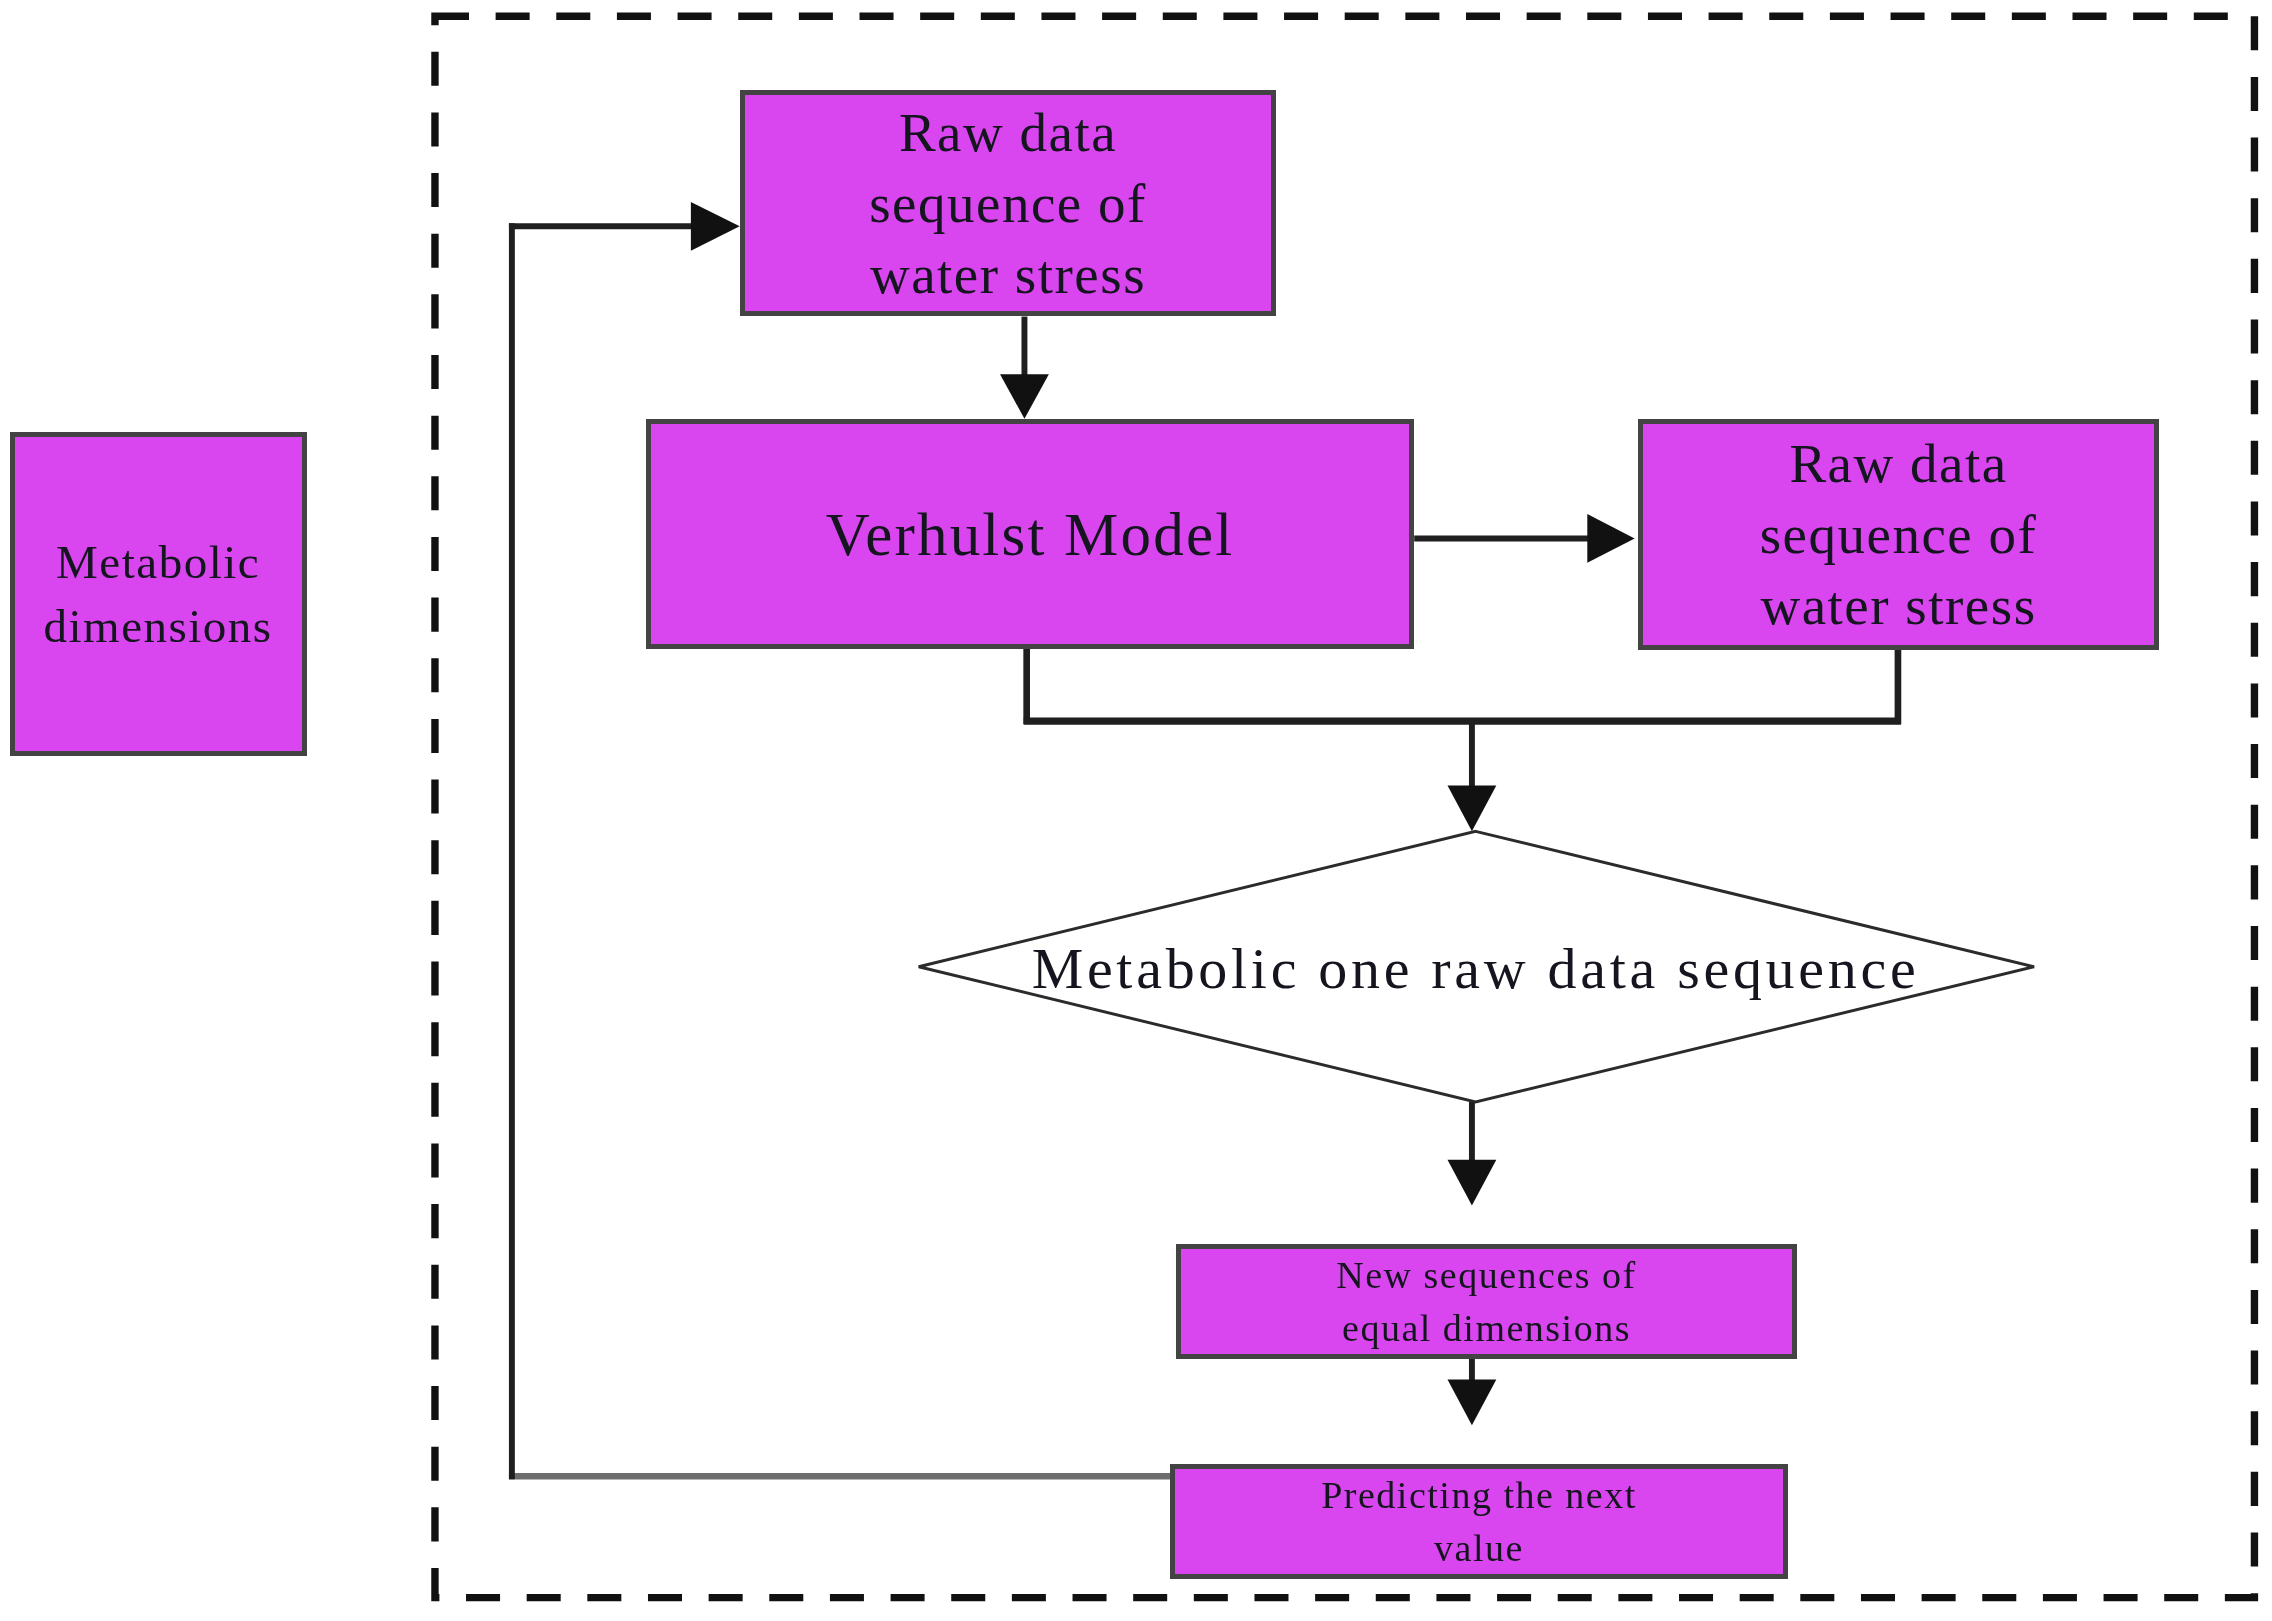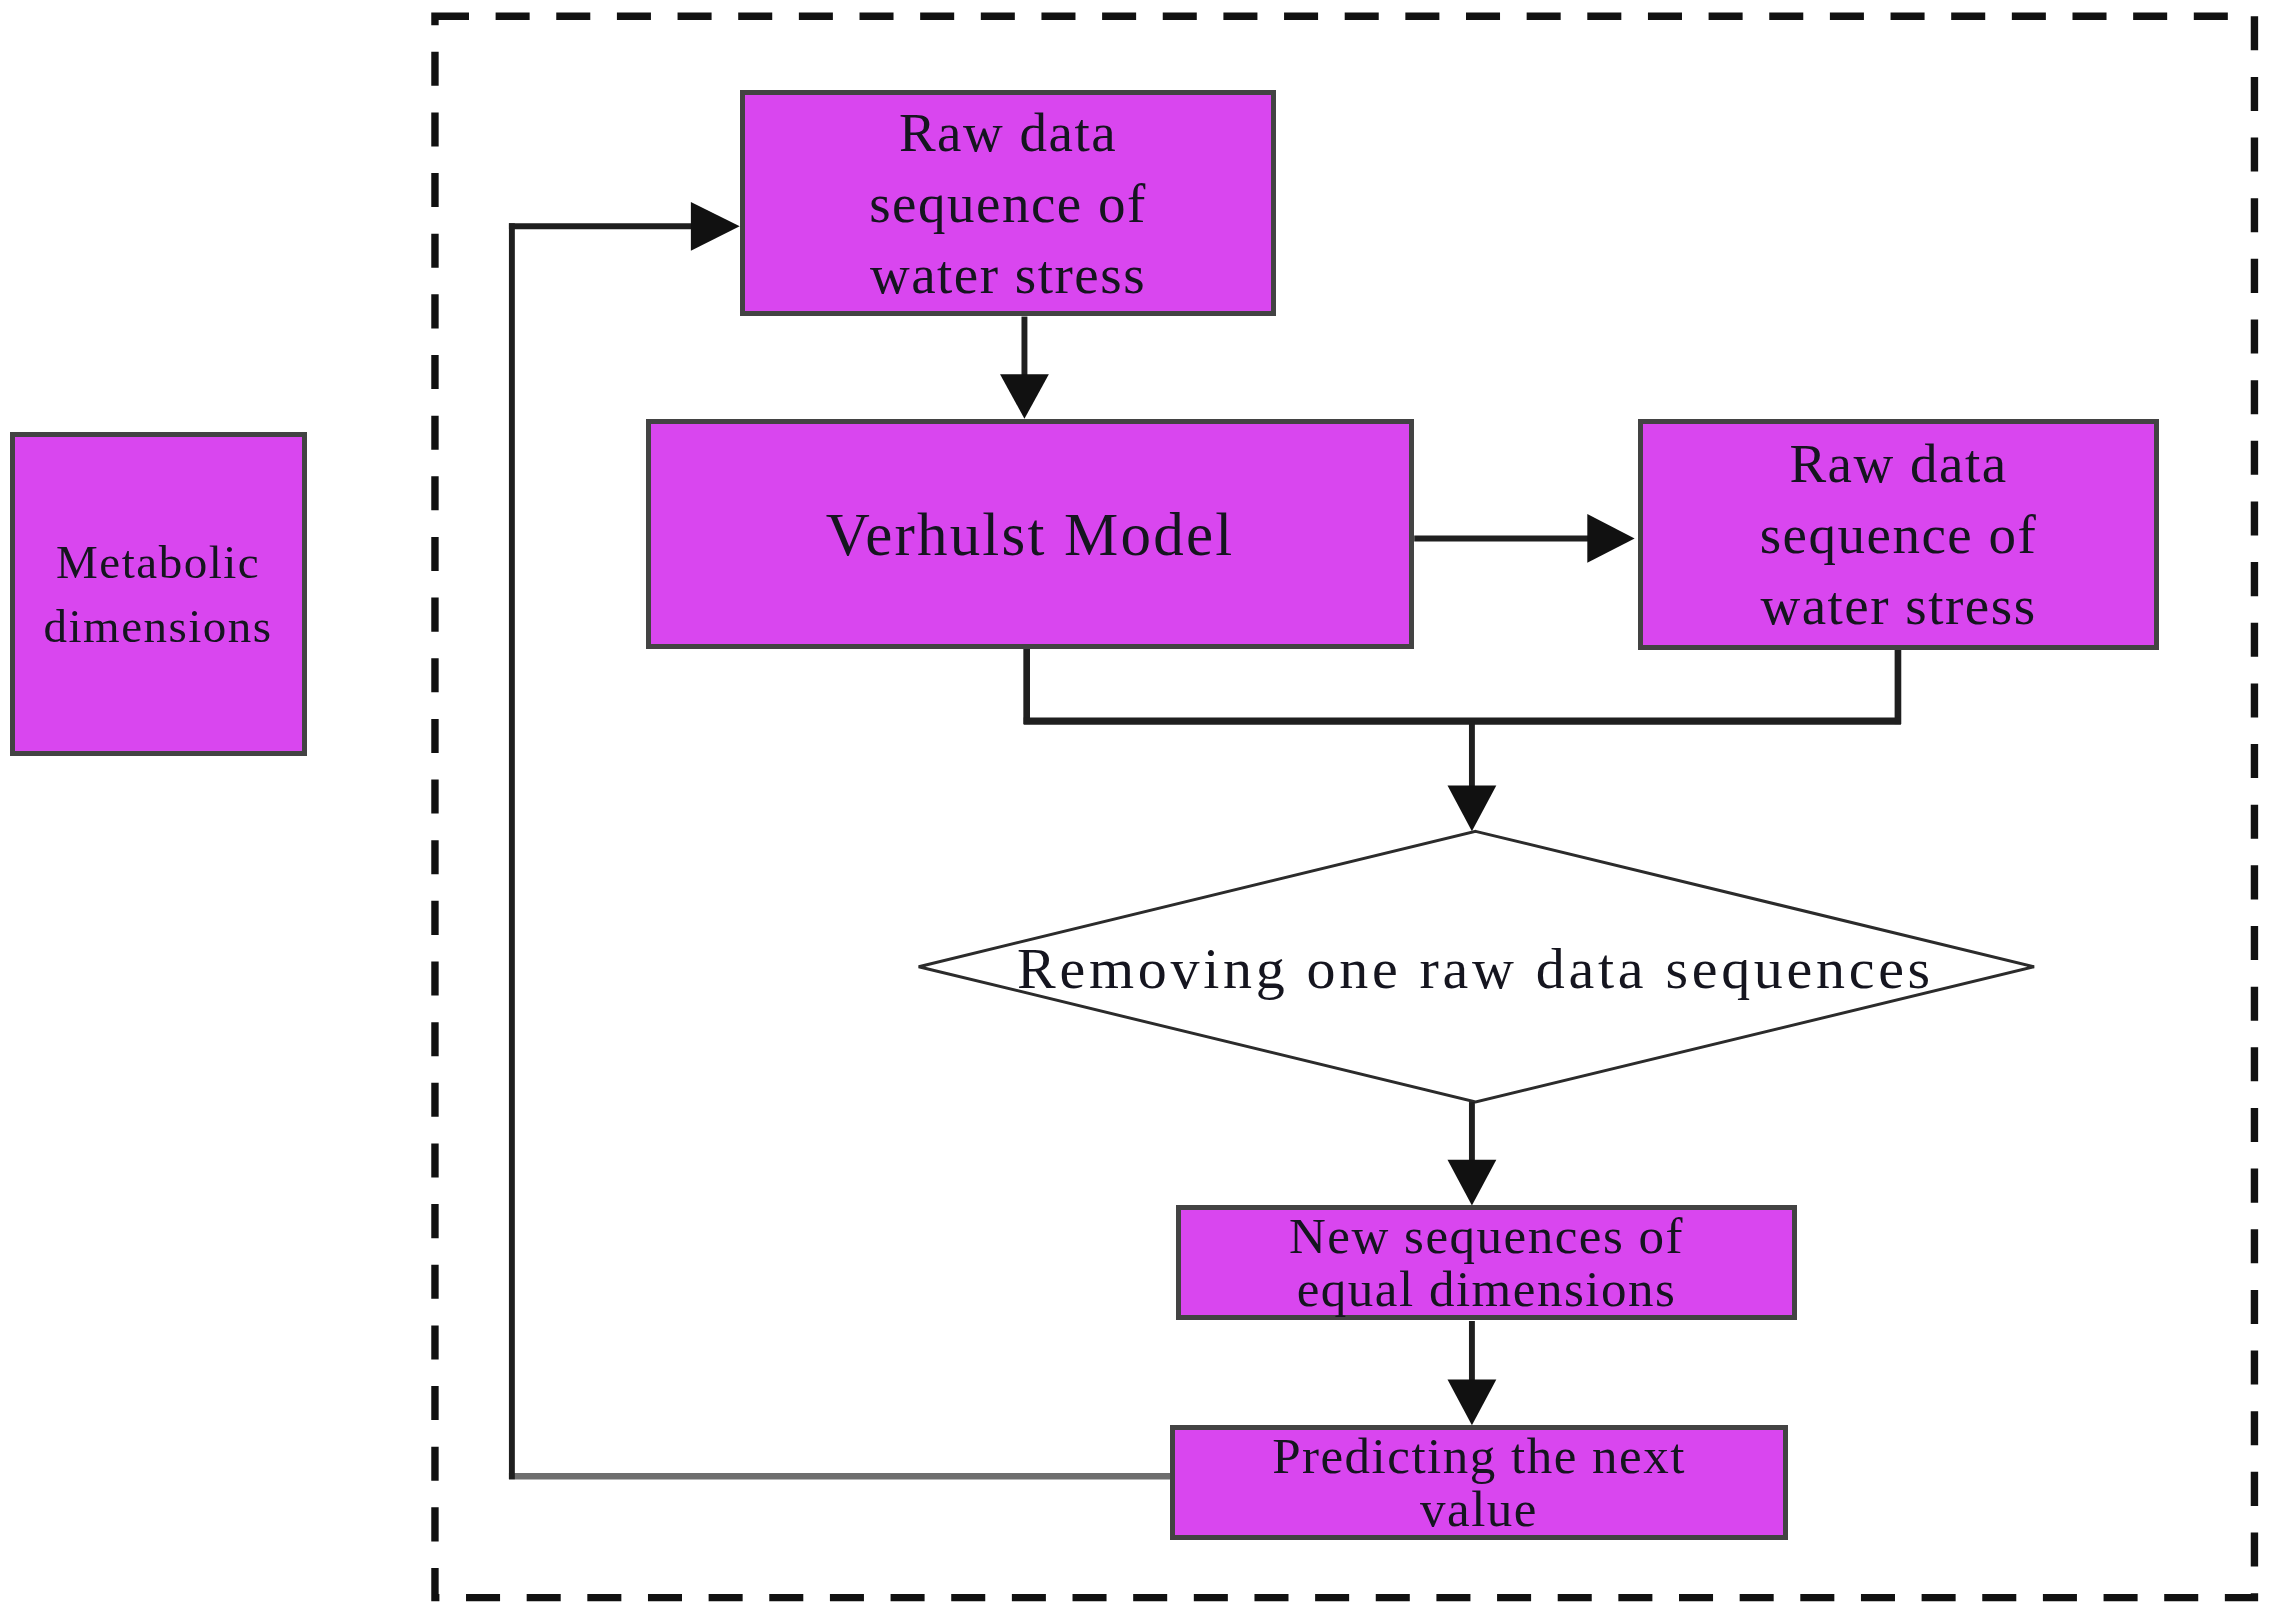--- a/index.html
+++ b/index.html
@@ -25,21 +25,21 @@
     display: flex;
     flex-direction: column;
     align-items: center;
     justify-content: center;
     text-align: center;
   }
   .nline { white-space: nowrap; }
   .f-metabolic { font-size: 47px; line-height: 64px; letter-spacing: 1.5px; }
   .f-raw       { font-size: 55px; line-height: 71px; letter-spacing: 1.5px; }
   .f-verhulst  { font-size: 61px; line-height: 75px; letter-spacing: 2.2px; }
-  .f-small     { font-size: 51px; line-height: 53px; letter-spacing: 1.5px; }
+  .f-small     { font-size: 38px; line-height: 53px; letter-spacing: 1.5px; margin-top: 39px; }
   .diamond-label {
     position: absolute;
     left: 954px; top: 916px;
     width: 1043px; height: 104px;
     display: flex; align-items: center; justify-content: center;
     font-size: 58px; letter-spacing: 3.7px;
     white-space: nowrap;
   }
 </style>
 </head>
@@ -93,21 +93,21 @@
     <div class="nline">Verhulst Model</div>
   </div>
 
   <div class="node f-raw" style="left:1638px;top:419px;width:521px;height:231px">
     <div class="nline">Raw data</div>
     <div class="nline">sequence of</div>
     <div class="nline">water stress</div>
   </div>
 
   <div class="diamond-label">
-    <span class="nline">Removing one raw data sequences</span>
+    <span class="nline">Metabolic one raw data sequence</span>
   </div>
 
   <div class="node f-small" style="left:1176px;top:1205px;width:621px;height:115px">
     <div class="nline">New sequences of</div>
     <div class="nline">equal dimensions</div>
   </div>
 
   <div class="node f-small" style="left:1170px;top:1425px;width:618px;height:115px">
     <div class="nline">Predicting the next</div>
     <div class="nline">value</div>

